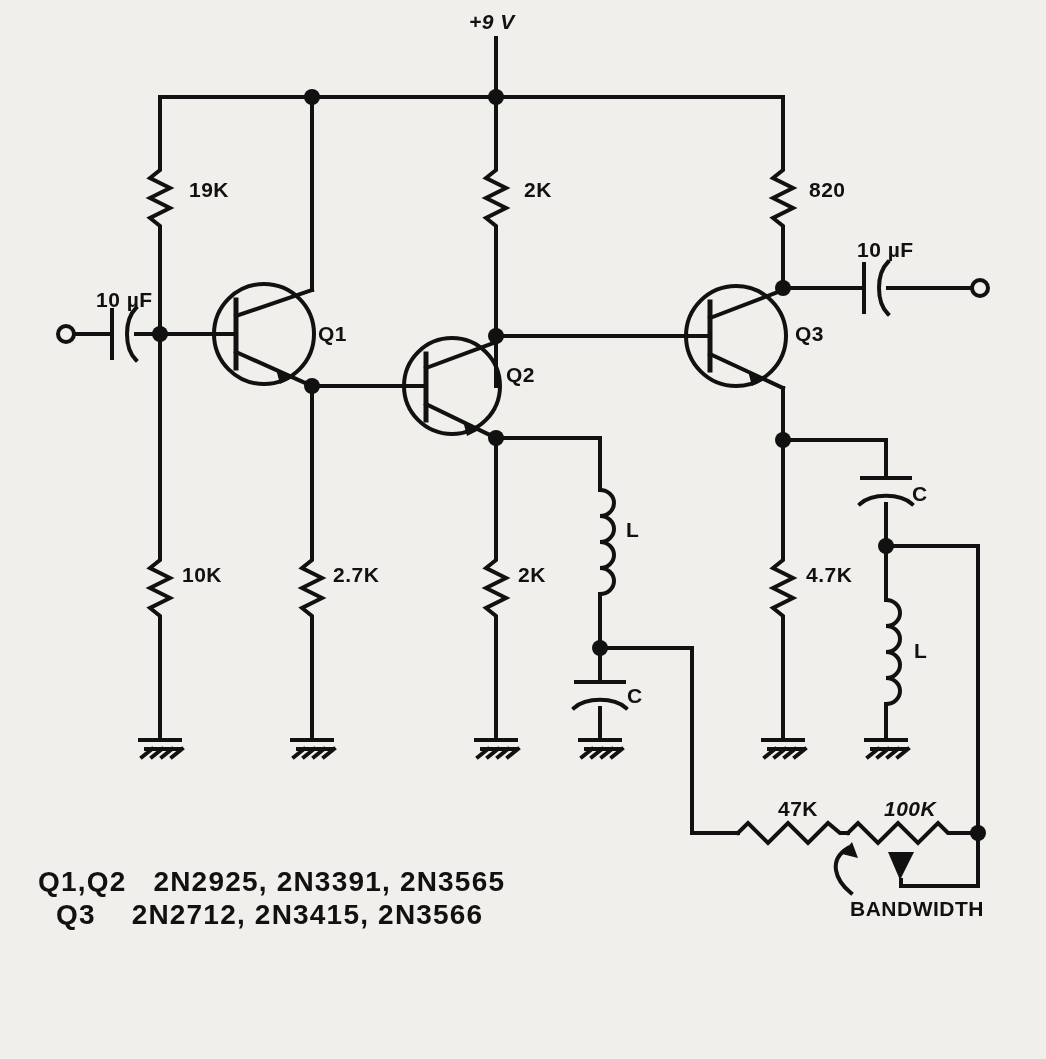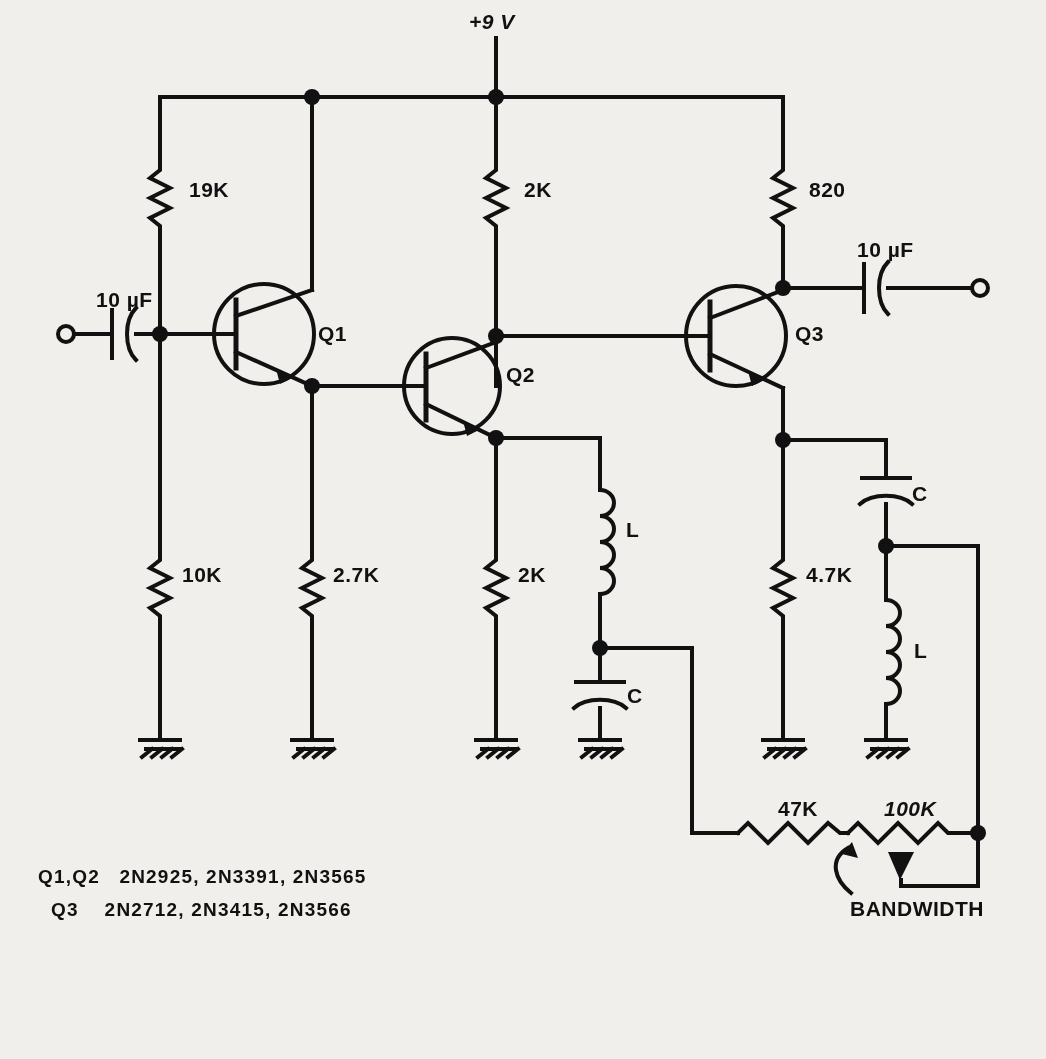--- a/index.html
+++ b/index.html
@@ -33,21 +33,21 @@
     font-weight: bold;
     color: #111111;
     white-space: pre;
     letter-spacing: 0.5px;
   }
   .lbl-md { font-size: 21px; }
   .notes {
     position: absolute;
     font-family: "Liberation Sans", sans-serif;
     font-weight: bold;
-    font-size: 19px;
+    font-size: 28px;
     color: #111111;
     white-space: pre;
     letter-spacing: 1.2px;
   }
 </style>
 </head>
 <body>
 
 <div id="schematic-root">
 

